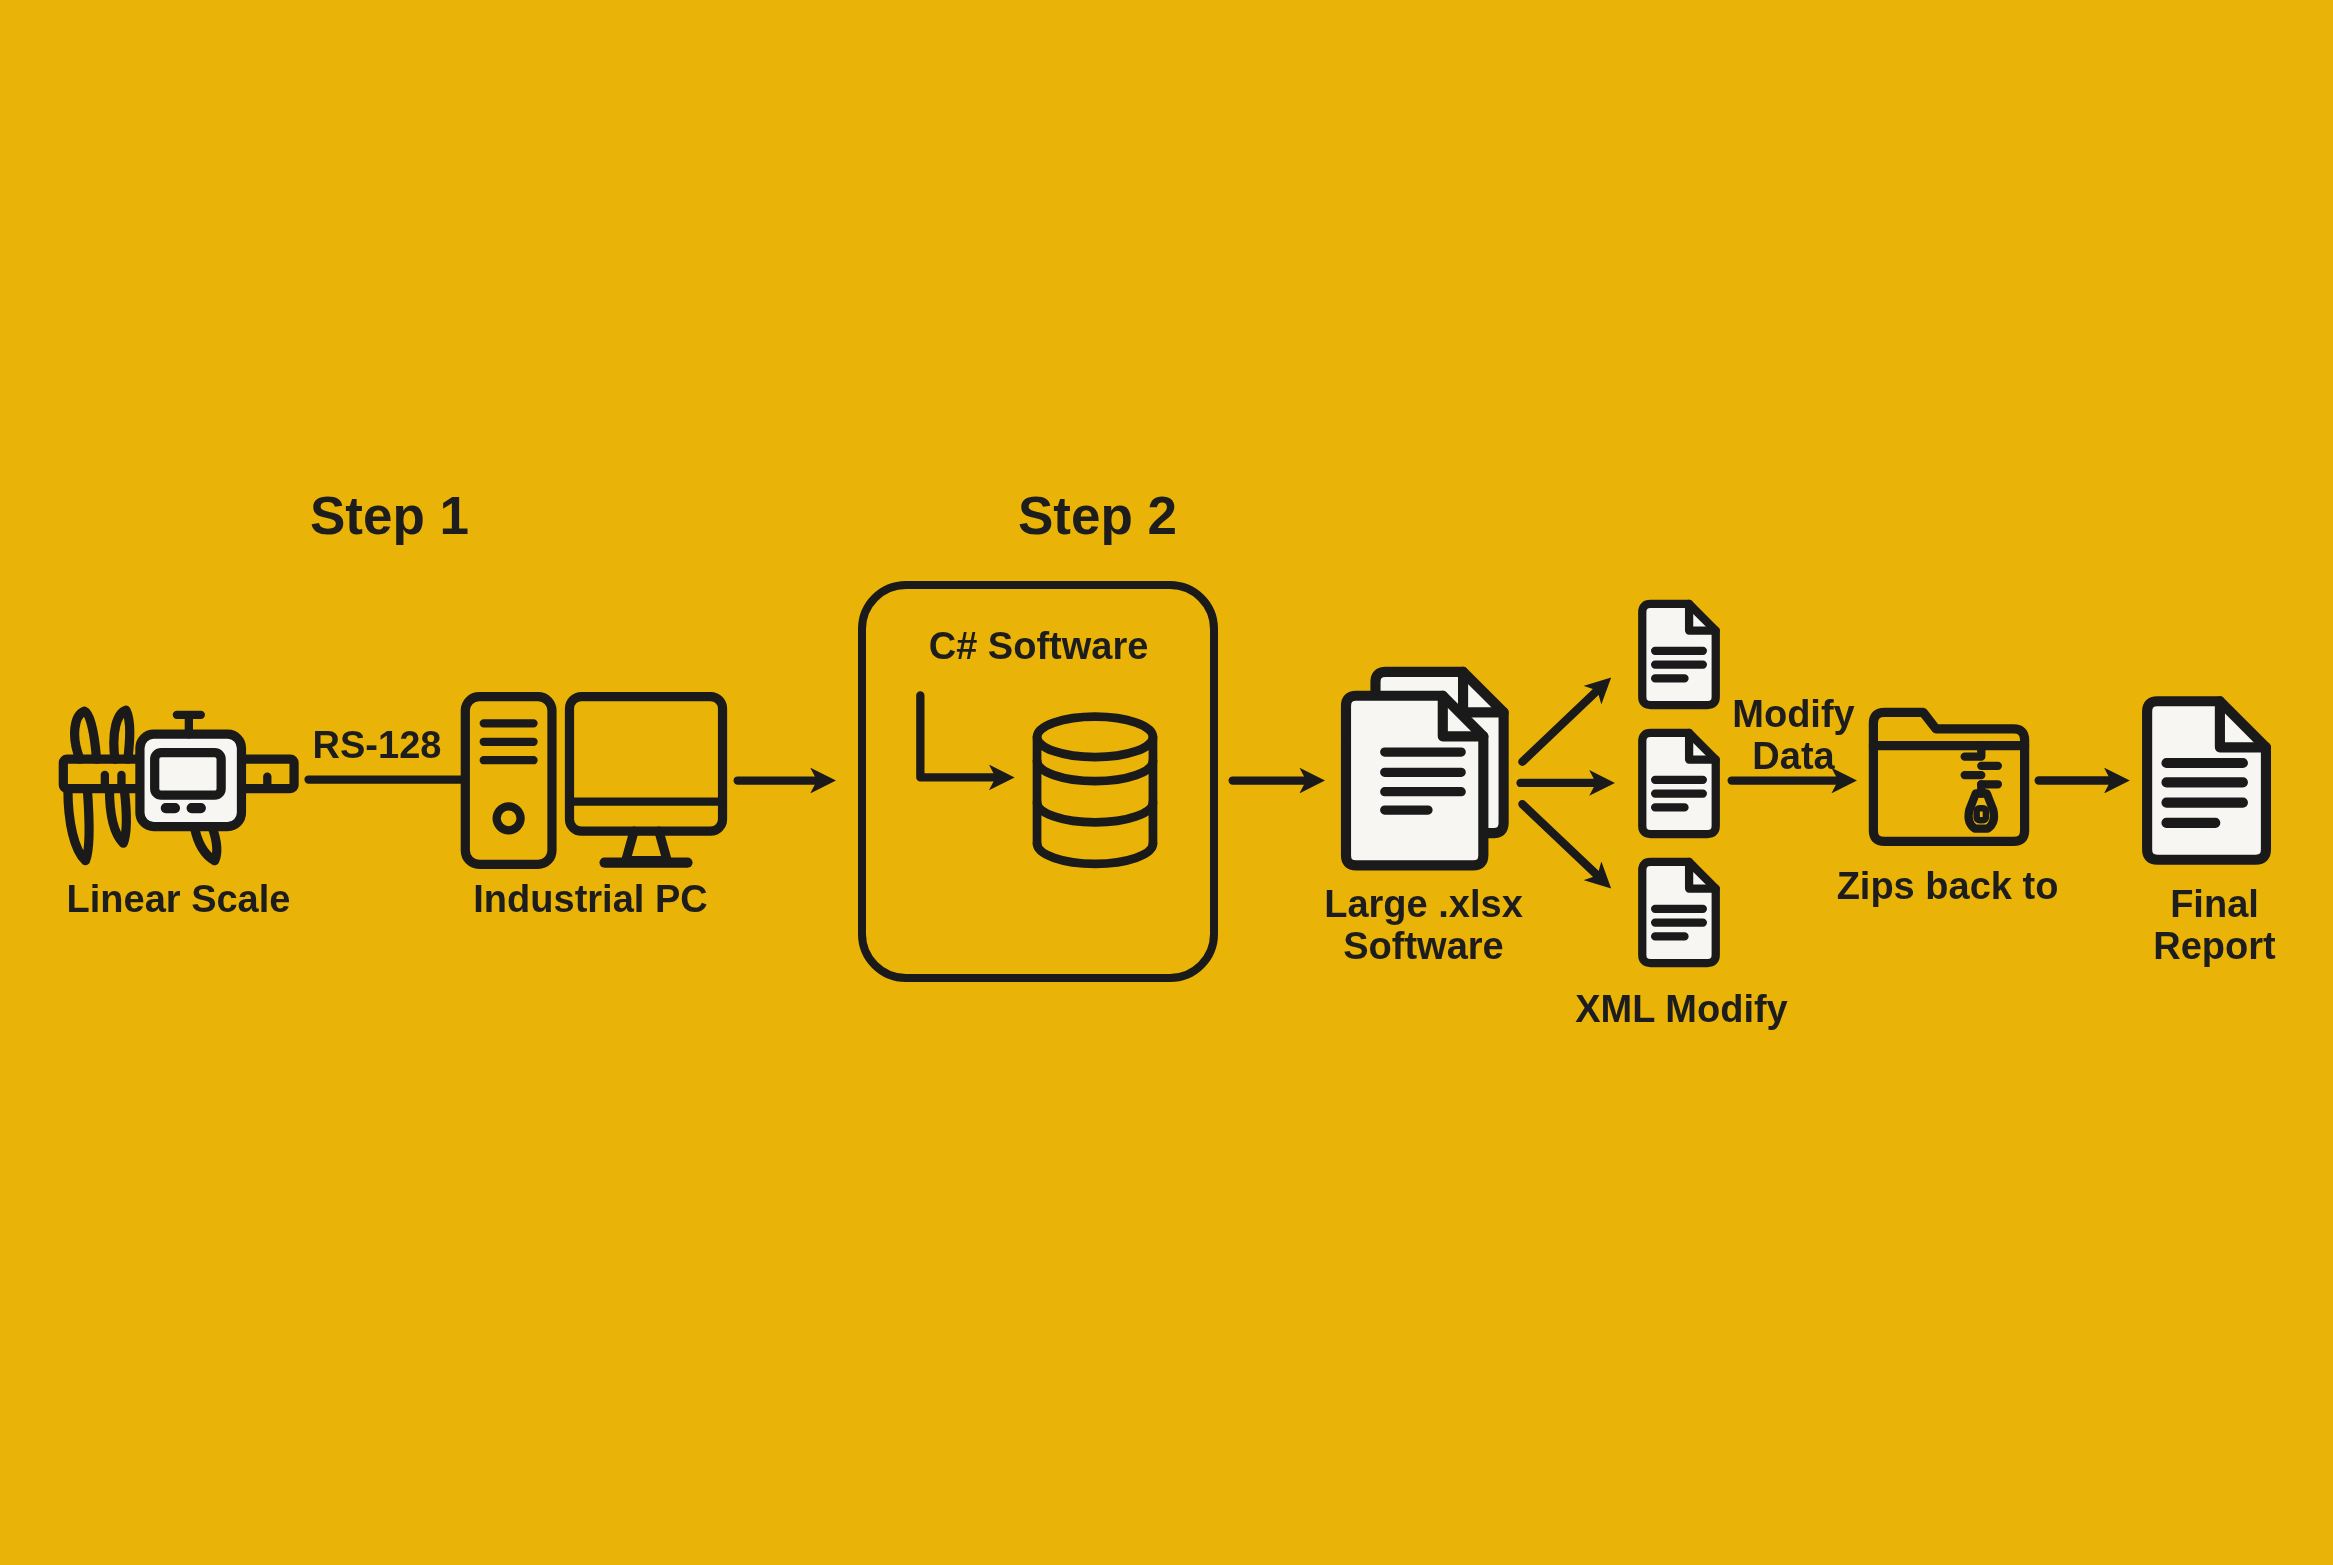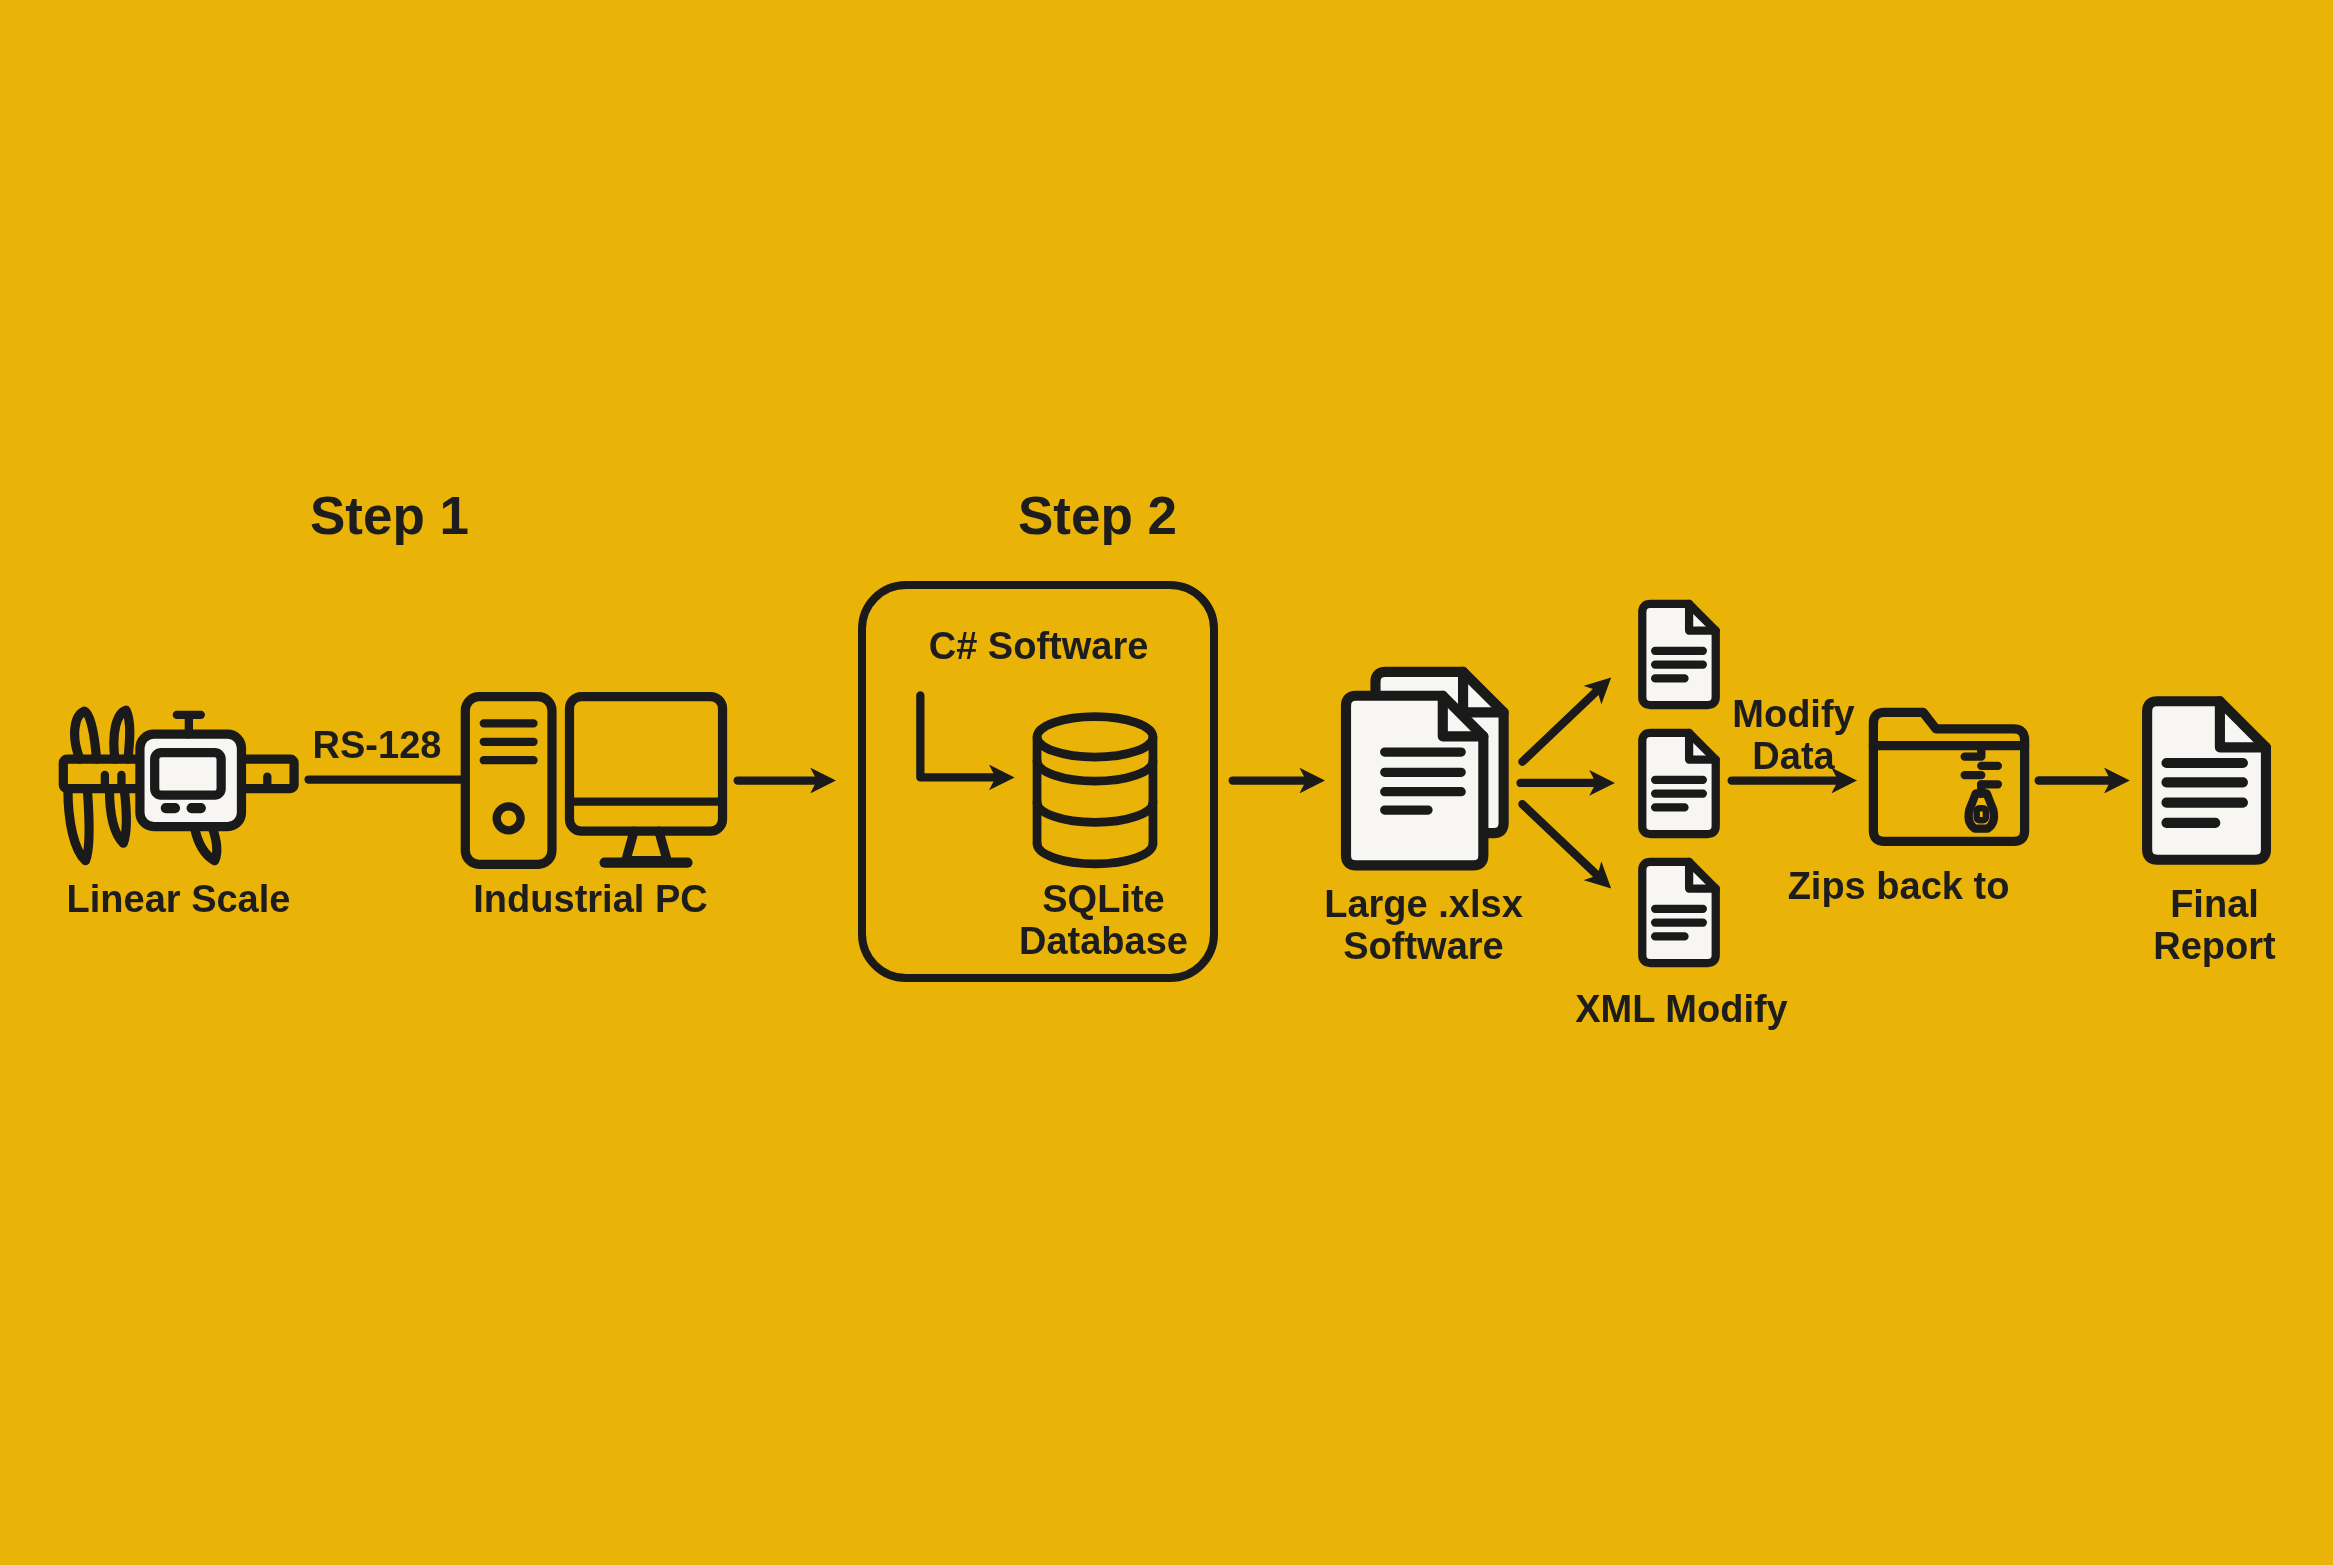--- a/index.html
+++ b/index.html
@@ -97,24 +97,20 @@
 
   <svg class="abs" style="left:1026px;top:711px;" width="138" height="164" viewBox="0 0 150 178">
     <g stroke="#1a1a1a" stroke-width="9.5" fill="none" stroke-linecap="round">
       <ellipse cx="75" cy="28" rx="63" ry="22"></ellipse>
       <path d="M12,28 V144 M138,28 V144"></path>
       <path d="M12,144 C12,156 40,166 75,166 C110,166 138,156 138,144"></path>
       <path d="M12,54 C12,66 40,76 75,76 C110,76 138,66 138,54"></path>
       <path d="M12,99 C12,111 40,121 75,121 C110,121 138,111 138,99"></path>
     </g>
   </svg>
-  <div class="label node-label" style="left:965px;top:879px;width:277px;">
-    <div>SQLite</div>
-    <div>Database</div>
-  </div>
 
   <svg class="abs" style="left:1229px;top:760px;" width="106" height="42" viewBox="0 0 115 45">
     <path d="M4,22 H82" stroke="#1a1a1a" stroke-width="9" stroke-linecap="round" fill="none" marker-end="url(#ah)"></path>
   </svg>
 
   <svg class="abs" style="left:1334px;top:657px;" width="177" height="214" viewBox="0 0 192 232">
     <g stroke="#1a1a1a" stroke-width="11" fill="#f7f6f2" stroke-linecap="round" stroke-linejoin="round">
       <path d="M56,16 H140 L184,60 V180 Q184,191 173,191 H56 Q45,191 45,180 V27 Q45,16 56,16 Z"></path>
       <path d="M140,16 V60 H184" fill="none"></path>
       <path d="M24,42 H118 L162,86 V215 Q162,226 151,226 H24 Q13,226 13,215 V53 Q13,42 24,42 Z"></path>
@@ -172,21 +168,21 @@
       <path d="M8,46 H172"></path>
       <g stroke-width="9">
         <path d="M125,46 V56"></path>
         <path d="M107,58 H125 M125,68 H143 M107,78 H125 M125,88 H143"></path>
         <path d="M125,88 V98"></path>
         <path d="M119,98 L112,116 Q109,130 118,136 H132 Q141,130 138,116 L131,98 Z"></path>
         <rect x="120" y="114" width="10" height="13" rx="3" stroke-width="7"></rect>
       </g>
     </g>
   </svg>
-  <div class="label node-label" style="left:1760px;top:866px;width:277px;">Zips back to</div>
+  <div class="label node-label" style="left:1809px;top:866px;width:277px;">Zips back to</div>
 
   <svg class="abs" style="left:2035px;top:760px;" width="102" height="42" viewBox="0 0 110 45">
     <path d="M4,22 H80" stroke="#1a1a1a" stroke-width="9" stroke-linecap="round" fill="none" marker-end="url(#ah)"></path>
   </svg>
 
   <svg class="abs" style="left:2137px;top:692px;" width="140" height="177" viewBox="0 0 152 192">
     <g stroke="#1a1a1a" stroke-width="11" fill="#f7f6f2" stroke-linecap="round" stroke-linejoin="round">
       <path d="M22,10 H90 L140,60 V171 Q140,182 129,182 H22 Q11,182 11,171 V21 Q11,10 22,10 Z"></path>
       <path d="M90,10 V60 H140" fill="none"></path>
       <path d="M32,77 H115 M32,98 H115 M32,120 H115 M32,142 H85" fill="none"></path>

